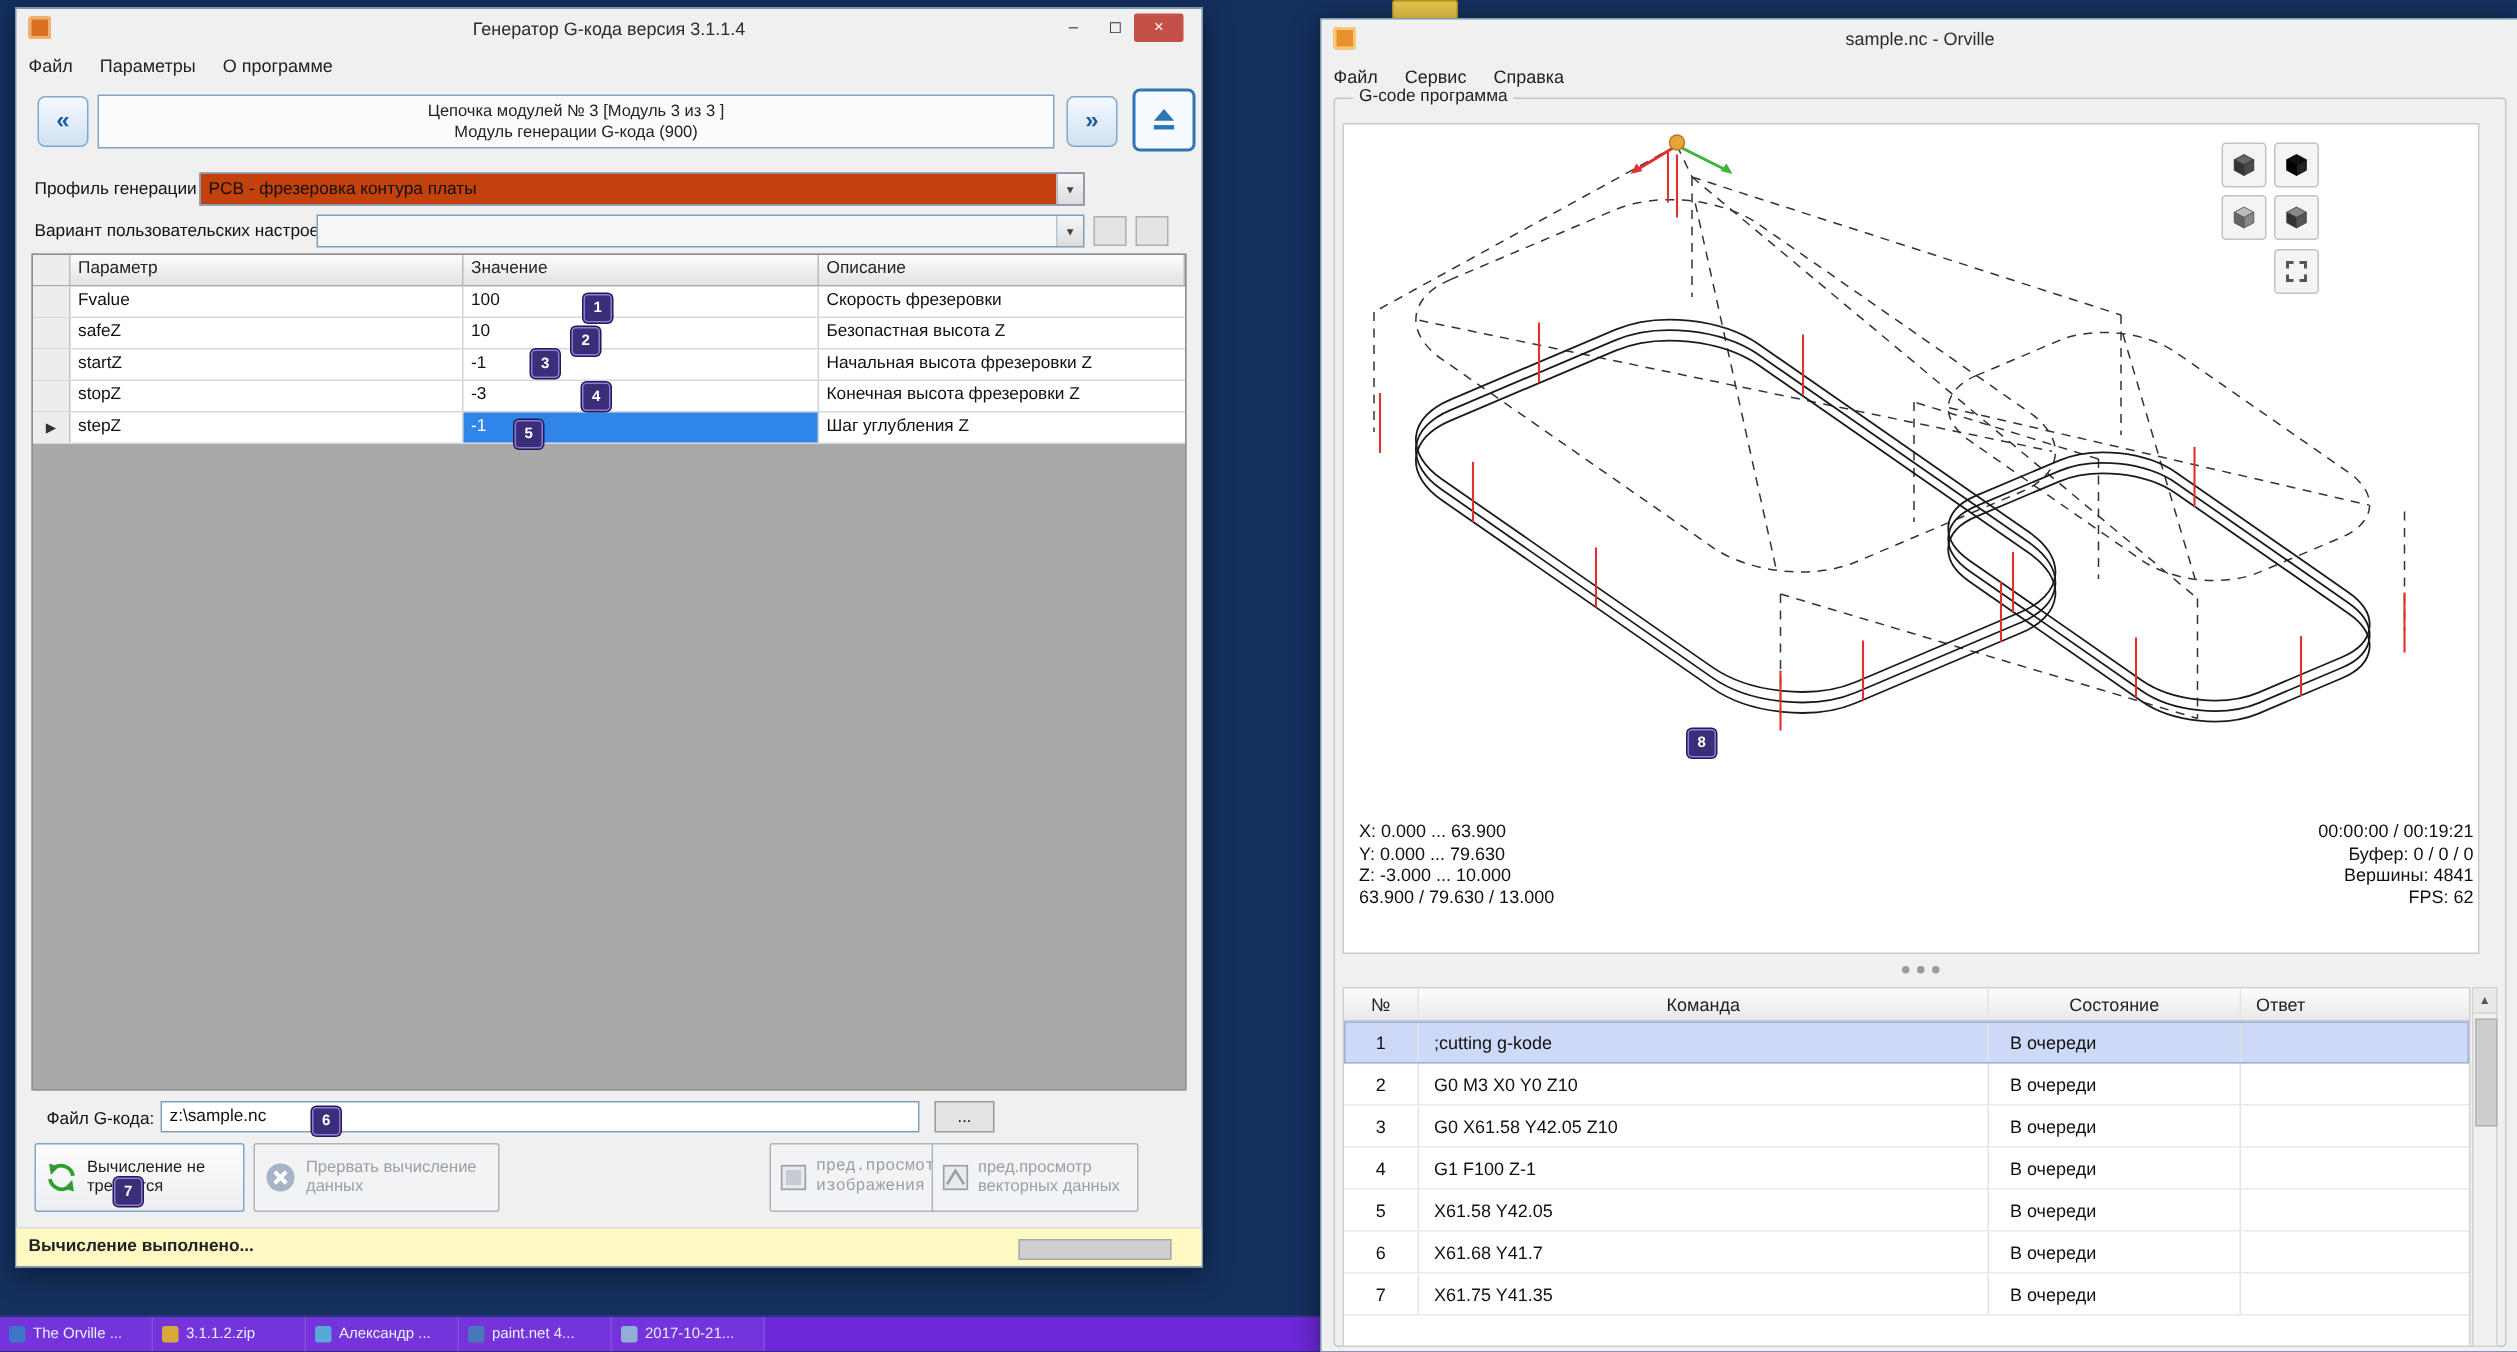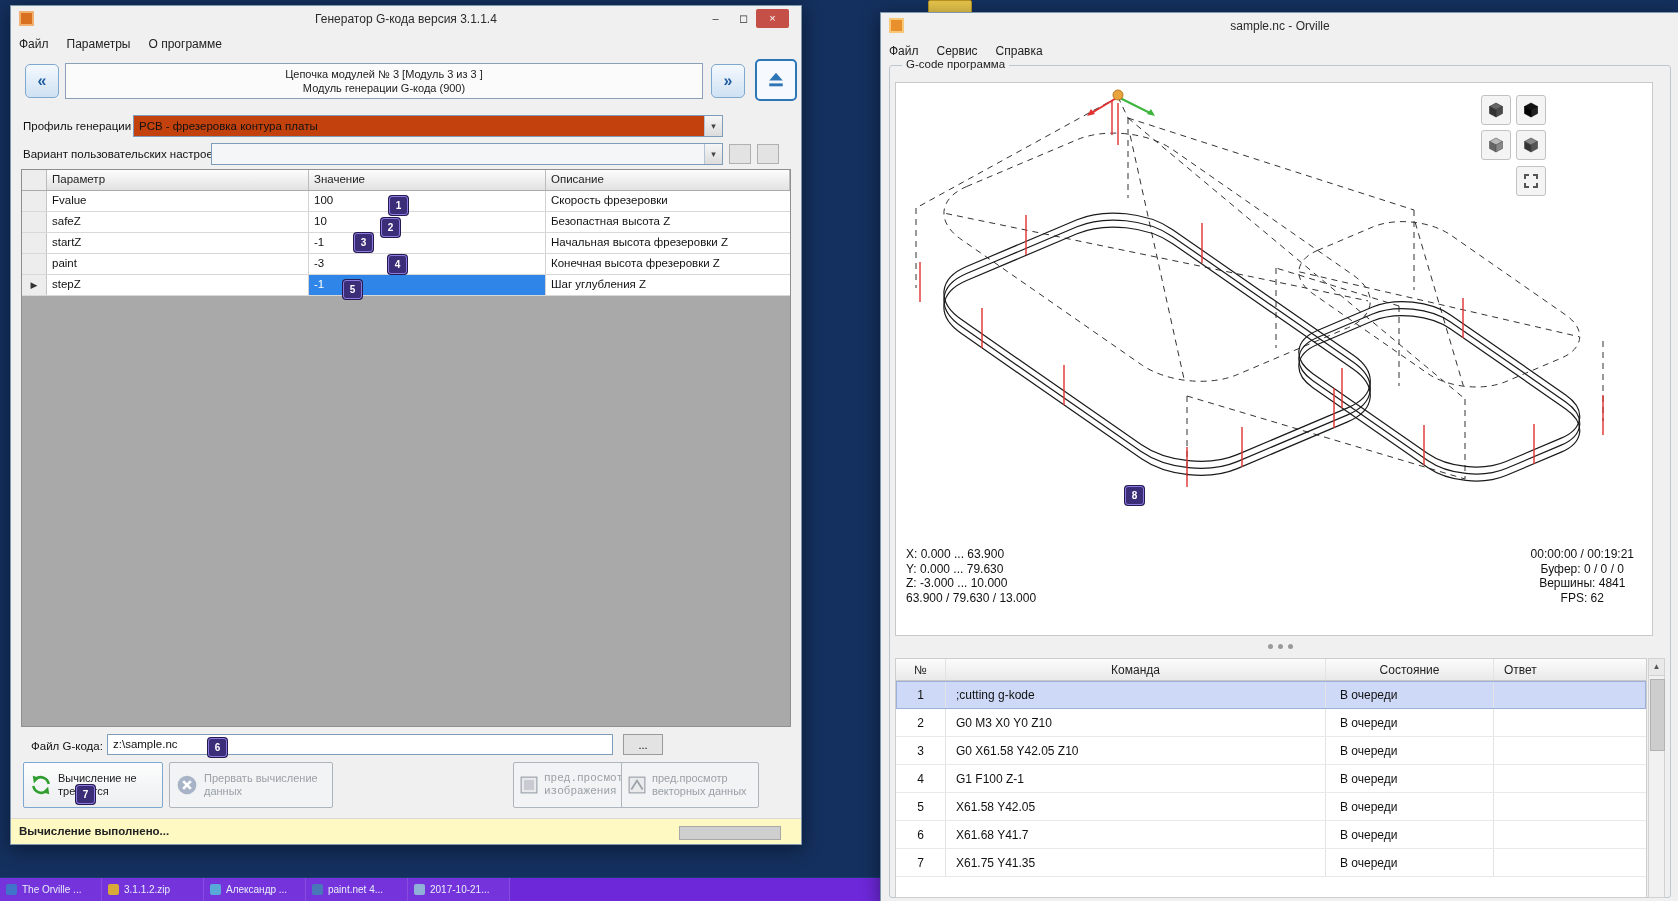--- a/index.html
+++ b/index.html
@@ -102,21 +102,21 @@
   #groupbox{position:absolute;left:8px;top:52px;width:782px;height:833px;
             border:1px solid #bcc7d2;border-radius:3px;box-sizing:border-box;}
   #group-title{position:absolute;left:12px;top:-8px;background:#f0f0f0;padding:0 4px;
                font-size:11.5px;color:#222;}
   #viewport{position:absolute;left:5px;top:16px;width:758px;height:554px;background:#fff;
             border:1px solid #c9c9c9;box-sizing:border-box;overflow:hidden;}
   .vbtn{position:absolute;width:30px;height:30px;background:#f4f4f4;border:1px solid #c2c2c2;
         border-radius:3px;display:flex;align-items:center;justify-content:center;padding:0;}
   .stats{position:absolute;font-size:12px;line-height:14.5px;color:#111;}
   #stats-left{left:10px;bottom:30px;}
-  #stats-right{right:18px;bottom:30px;text-align:center;}
+  #stats-right{right:3px;bottom:30px;text-align:right;}
   .splitter-dots{position:absolute;left:0;top:578px;width:100%;display:flex;gap:5px;
                  justify-content:center;}
   .splitter-dots i{width:5px;height:5px;border-radius:50%;background:#9a9a9a;}
   #cmdtable{position:absolute;left:5px;top:592px;width:752px;height:240px;background:#fff;
             border:1px solid #cdcdcd;box-sizing:border-box;overflow:hidden;}
   .c-head,.c-row{display:flex;box-sizing:border-box;font-size:12px;}
   .c-head{height:22px;background:linear-gradient(#fcfcfc,#e9e9e9);border-bottom:1px solid #c8c8c8;
           align-items:center;color:#222;}
   .c-row{height:28px;border-bottom:1px solid #e9e9e9;align-items:center;}
   .c-row.selected{background:#cdd9f7;outline:1px solid #9cb0da;outline-offset:-1px;}
@@ -231,21 +231,21 @@
         <div class="g-cell gdesc">Безопастная высота Z</div>
       </div>
       <div class="g-row">
         <div class="g-cell gsel"></div>
         <div class="g-cell gparam">startZ</div>
         <div class="g-cell gvalue">-1</div>
         <div class="g-cell gdesc">Начальная высота фрезеровки Z</div>
       </div>
       <div class="g-row">
         <div class="g-cell gsel"></div>
-        <div class="g-cell gparam">paint</div>
+        <div class="g-cell gparam">stopZ</div>
         <div class="g-cell gvalue">-3</div>
         <div class="g-cell gdesc">Конечная высота фрезеровки Z</div>
       </div>
       <div class="g-row selected">
         <div class="g-cell gsel">
           <span>▶</span>
         </div>
         <div class="g-cell gparam">stepZ</div>
         <div class="g-cell gvalue">-1</div>
         <div class="g-cell gdesc">Шаг углубления Z</div>

